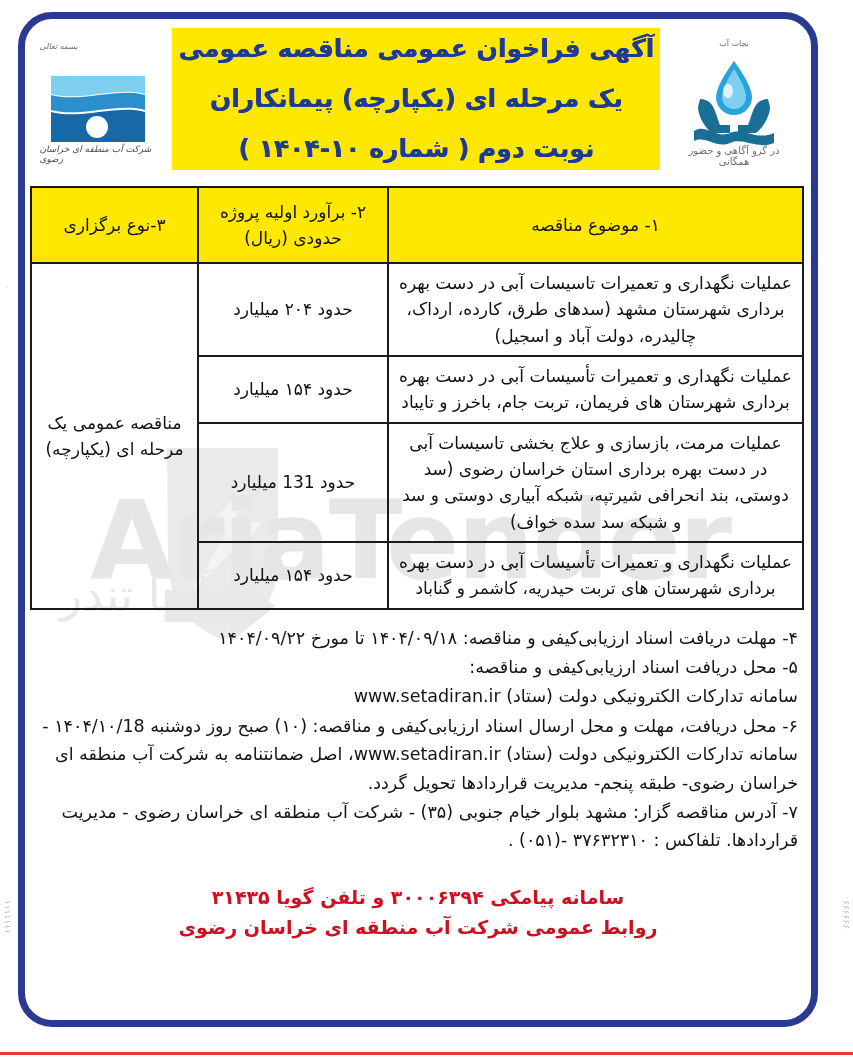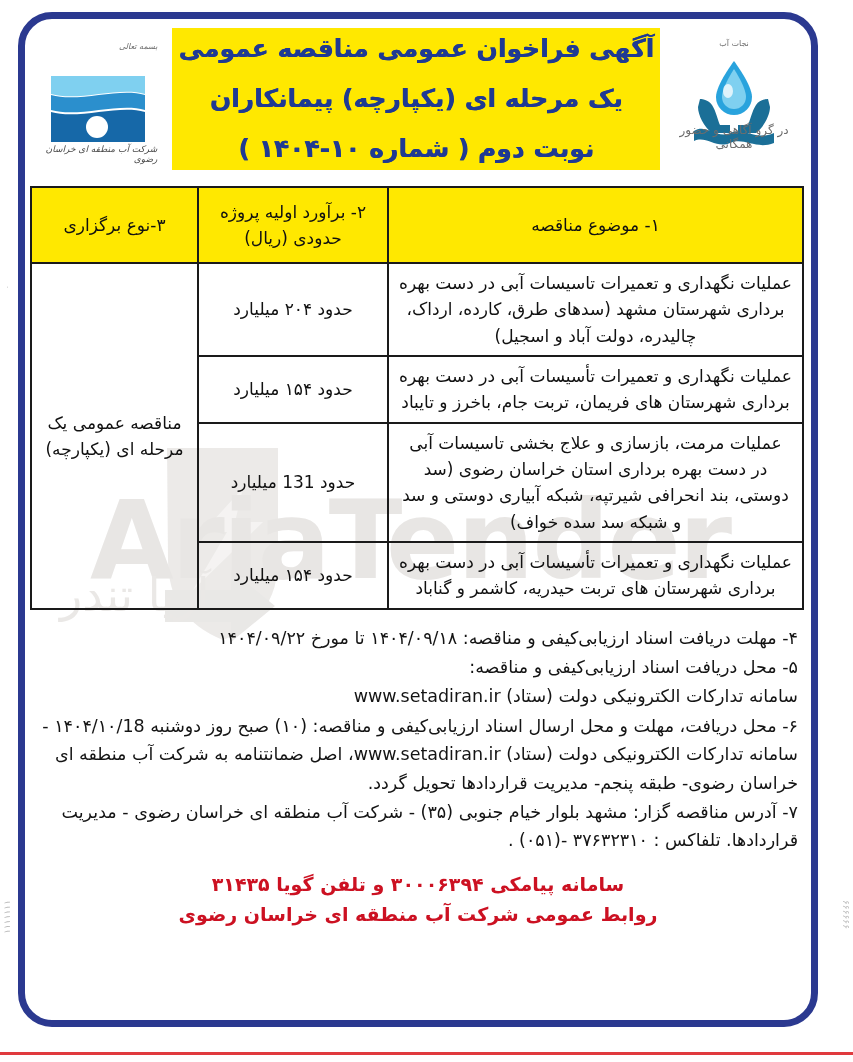--- a/index.html
+++ b/index.html
@@ -147,21 +147,21 @@
 
   
   .logo-water {
     width: 118px;
     height: 132px;
     position: relative;
   }
   .lw-top-text, .lw-bottom-text {
     position: absolute;
     left: 0; right: 0;
-    text-align: right;
+    text-align: left;
     font-size: 8px;
     color: #6d6d6d;
     font-style: italic;
   }
   .lw-top-text { top: 8px; }
   .lw-bottom-text { bottom: 2px; font-size: 9px; color: #4a4a4a; }
   .lw-art {
     position: absolute;
     left: 10px;
     top: 34px;
@@ -175,21 +175,21 @@
     position: relative;
   }
   .ld-top-text, .ld-bottom-text {
     position: absolute;
     left: 0; right: 0;
     text-align: center;
     font-size: 8px;
     color: #6d6d6d;
   }
   .ld-top-text { top: 6px; }
-  .ld-bottom-text { bottom: 16px; font-size: 12px; }
+  .ld-bottom-text { bottom: 0px; font-size: 10px; }
   .ld-art {
     position: absolute;
     left: 12px;
     top: 22px;
     width: 96px;
     height: 96px;
   }
 
   
   table.tender {
@@ -239,21 +239,21 @@
   .note {
     margin-bottom: 1px;
   }
 
   
   .red-footer {
     direction: rtl;
     text-align: center;
     color: #cc1122;
     font-weight: bold;
-    margin-top: 14px;
+    margin-top: 27px;
     font-size: 19px;
     line-height: 1.6;
   }
   .red-footer div { white-space: nowrap; }
 </style>
 </head>
 <body>
 
 <div class="page">
 

